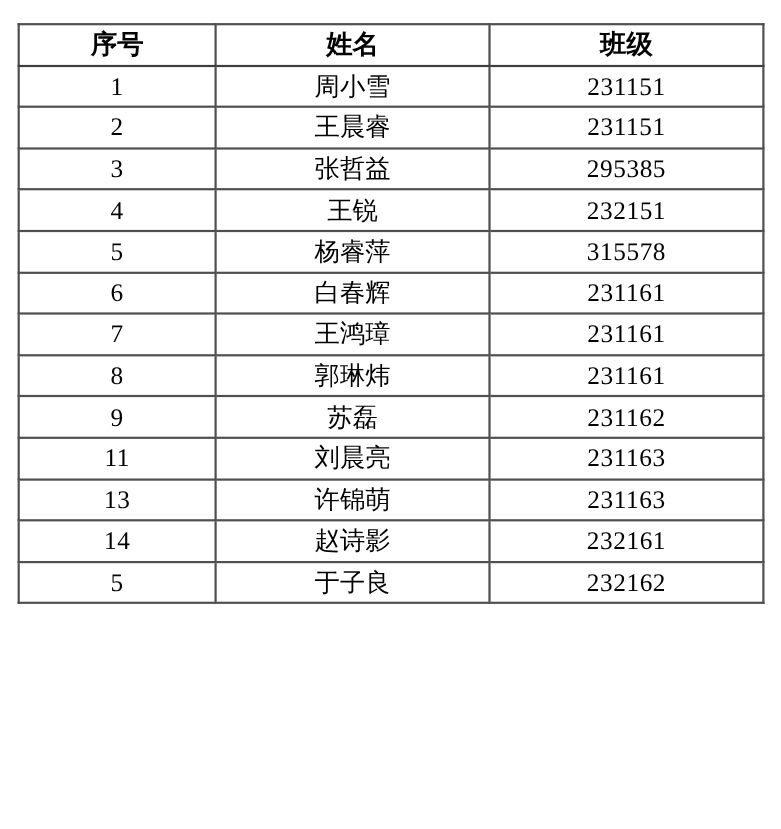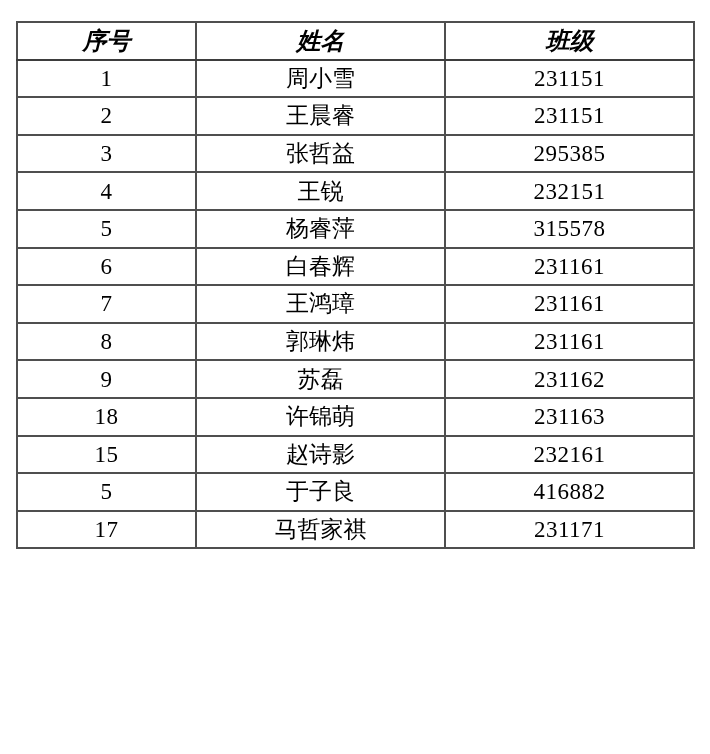--- a/index.html
+++ b/index.html
@@ -35,21 +35,20 @@
     vertical-align: middle;
     font-size: 23px;
     line-height: 1;
     white-space: nowrap;
     overflow: hidden;
   }
   .doc-table th {
     font-weight: bold;
     font-size: 24px;
     border-bottom: 2.5px solid #3d3d3d;
-    font-style: italic;
   }
   .doc-table td[data-name="class-cell"],
   .doc-table td[data-name="serial-cell"] {
     letter-spacing: 0.5px;
   }
 </style>
 </head>
 <body>
 
 <table class="doc-table" data-name="student-roster-table">
@@ -105,33 +104,33 @@
         <td data-name="serial-cell">8</td>
         <td data-name="name-cell">郭琳炜</td>
         <td data-name="class-cell">231161</td>
       </tr>
       <tr data-name="table-row">
         <td data-name="serial-cell">9</td>
         <td data-name="name-cell">苏磊</td>
         <td data-name="class-cell">231162</td>
       </tr>
       <tr data-name="table-row">
-        <td data-name="serial-cell">18</td>
+        <td data-name="serial-cell">11</td>
+        <td data-name="name-cell">刘晨亮</td>
+        <td data-name="class-cell">231163</td>
+      </tr>
+      <tr data-name="table-row">
+        <td data-name="serial-cell">13</td>
         <td data-name="name-cell">许锦萌</td>
         <td data-name="class-cell">231163</td>
       </tr>
       <tr data-name="table-row">
-        <td data-name="serial-cell">15</td>
+        <td data-name="serial-cell">14</td>
         <td data-name="name-cell">赵诗影</td>
         <td data-name="class-cell">232161</td>
       </tr>
       <tr data-name="table-row">
         <td data-name="serial-cell">5</td>
         <td data-name="name-cell">于子良</td>
-        <td data-name="class-cell">416882</td>
-      </tr>
-      <tr data-name="table-row">
-        <td data-name="serial-cell">17</td>
-        <td data-name="name-cell">马哲家祺</td>
-        <td data-name="class-cell">231171</td>
+        <td data-name="class-cell">232162</td>
       </tr>
     </tbody>
 </table>
 
 </body></html>

